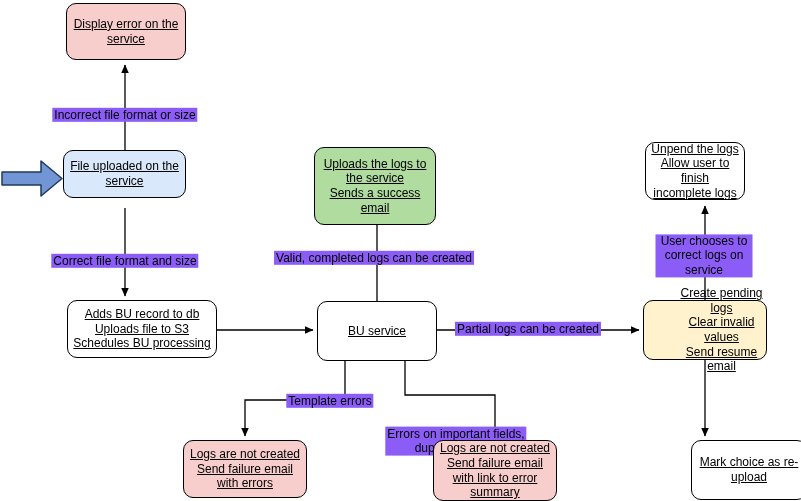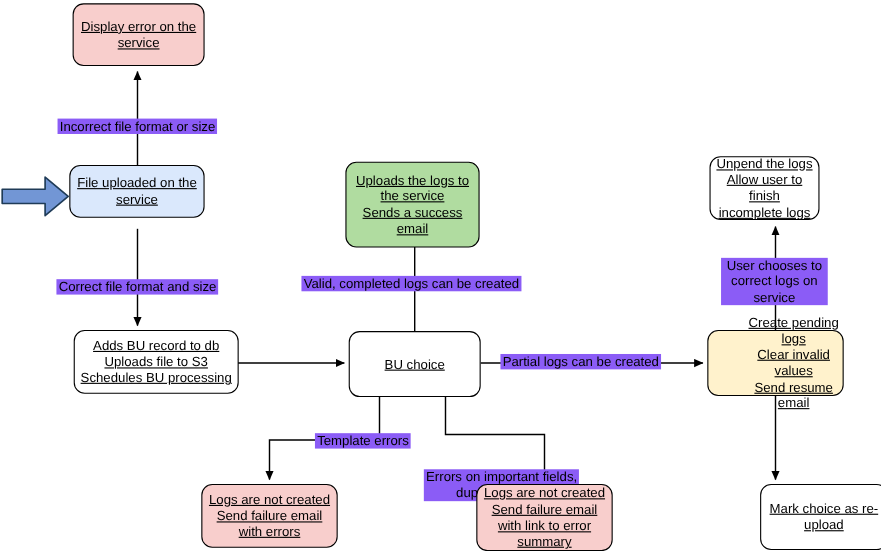--- a/index.html
+++ b/index.html
@@ -65,21 +65,21 @@
   <div class="node fill-pink" style="left:66px;top:3px;width:120px;height:57px;">Display error on the
 service</div>
 
   <div class="node fill-blue" style="left:63px;top:150px;width:123px;height:48px;">File uploaded on the
 service</div>
 
   <div class="node fill-white" style="left:50px;top:300px;width:150px;height:58px;margin-left:17px;">Adds BU record to db
 Uploads file to S3
 Schedules BU processing</div>
 
-  <div class="node fill-white" style="left:317px;top:301px;width:120px;height:60px;">BU choice</div>
+  <div class="node fill-white" style="left:317px;top:301px;width:120px;height:60px;">BU service</div>
 
   <div class="node fill-green" style="left:314px;top:147px;width:122px;height:78px;">Uploads the logs to
 the service
 Sends a success
 email</div>
 
   <div class="node fill-white" style="left:645px;top:142px;width:100px;height:58px;">Unpend the logs
 Allow user to finish
 incomplete logs</div>
 

